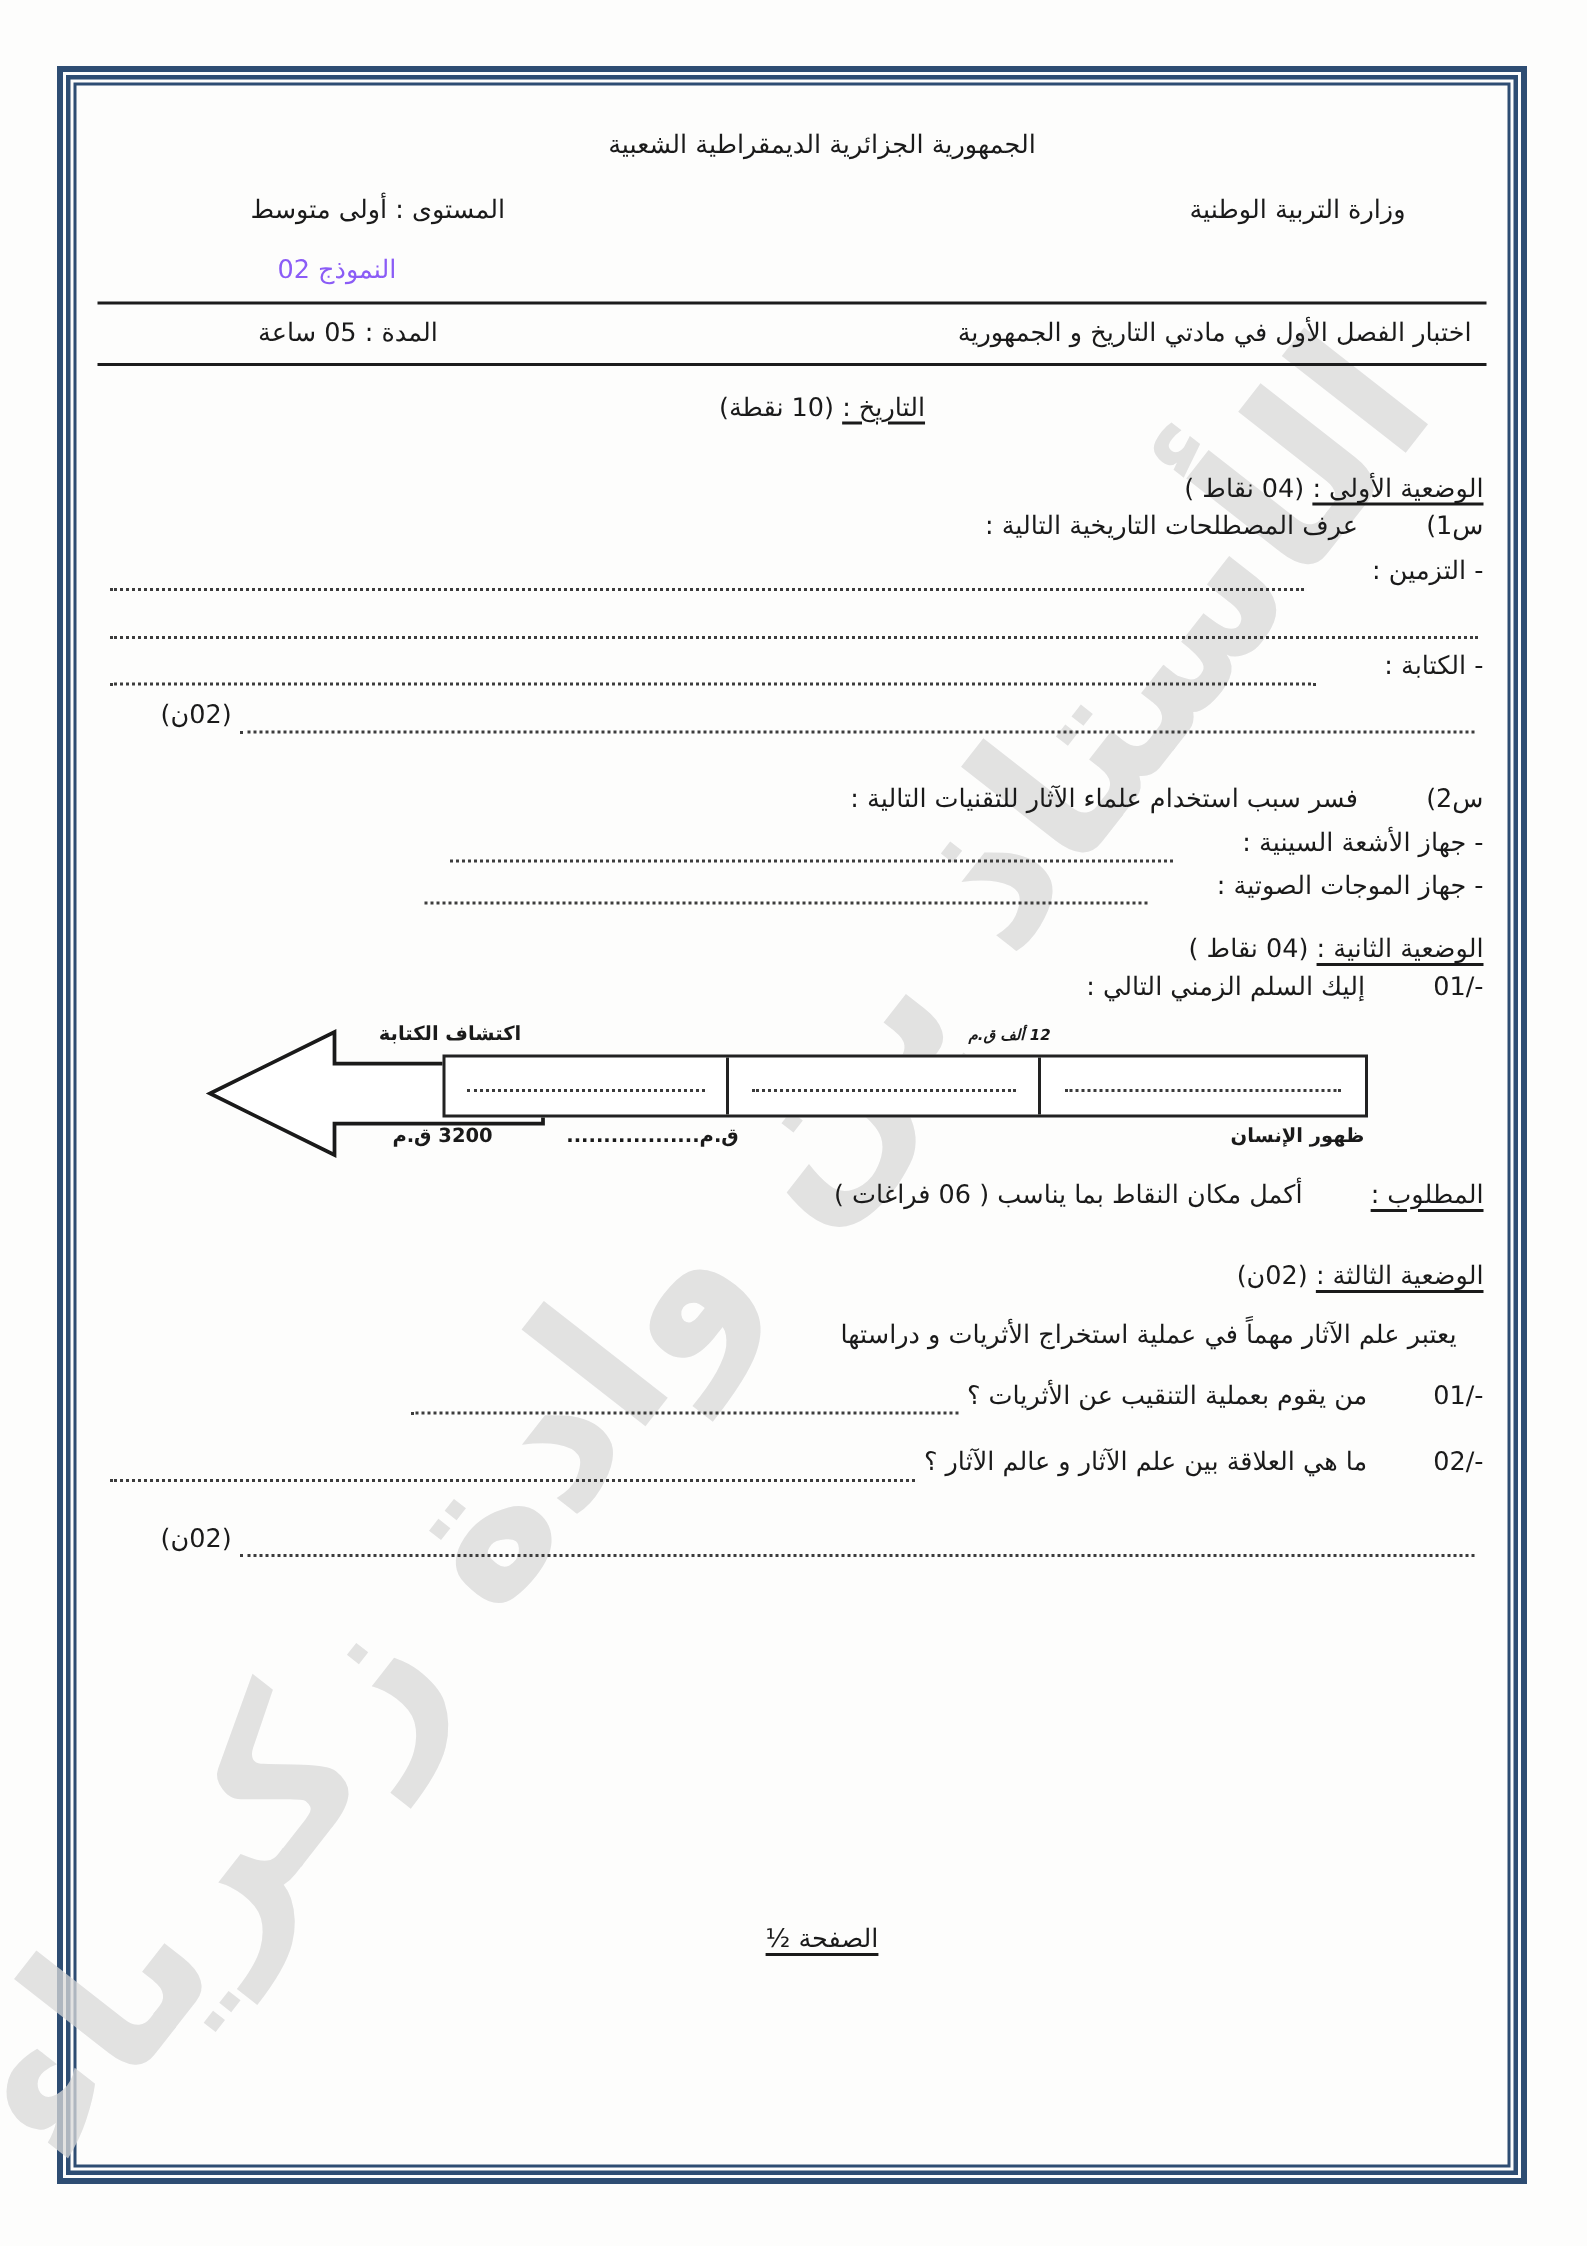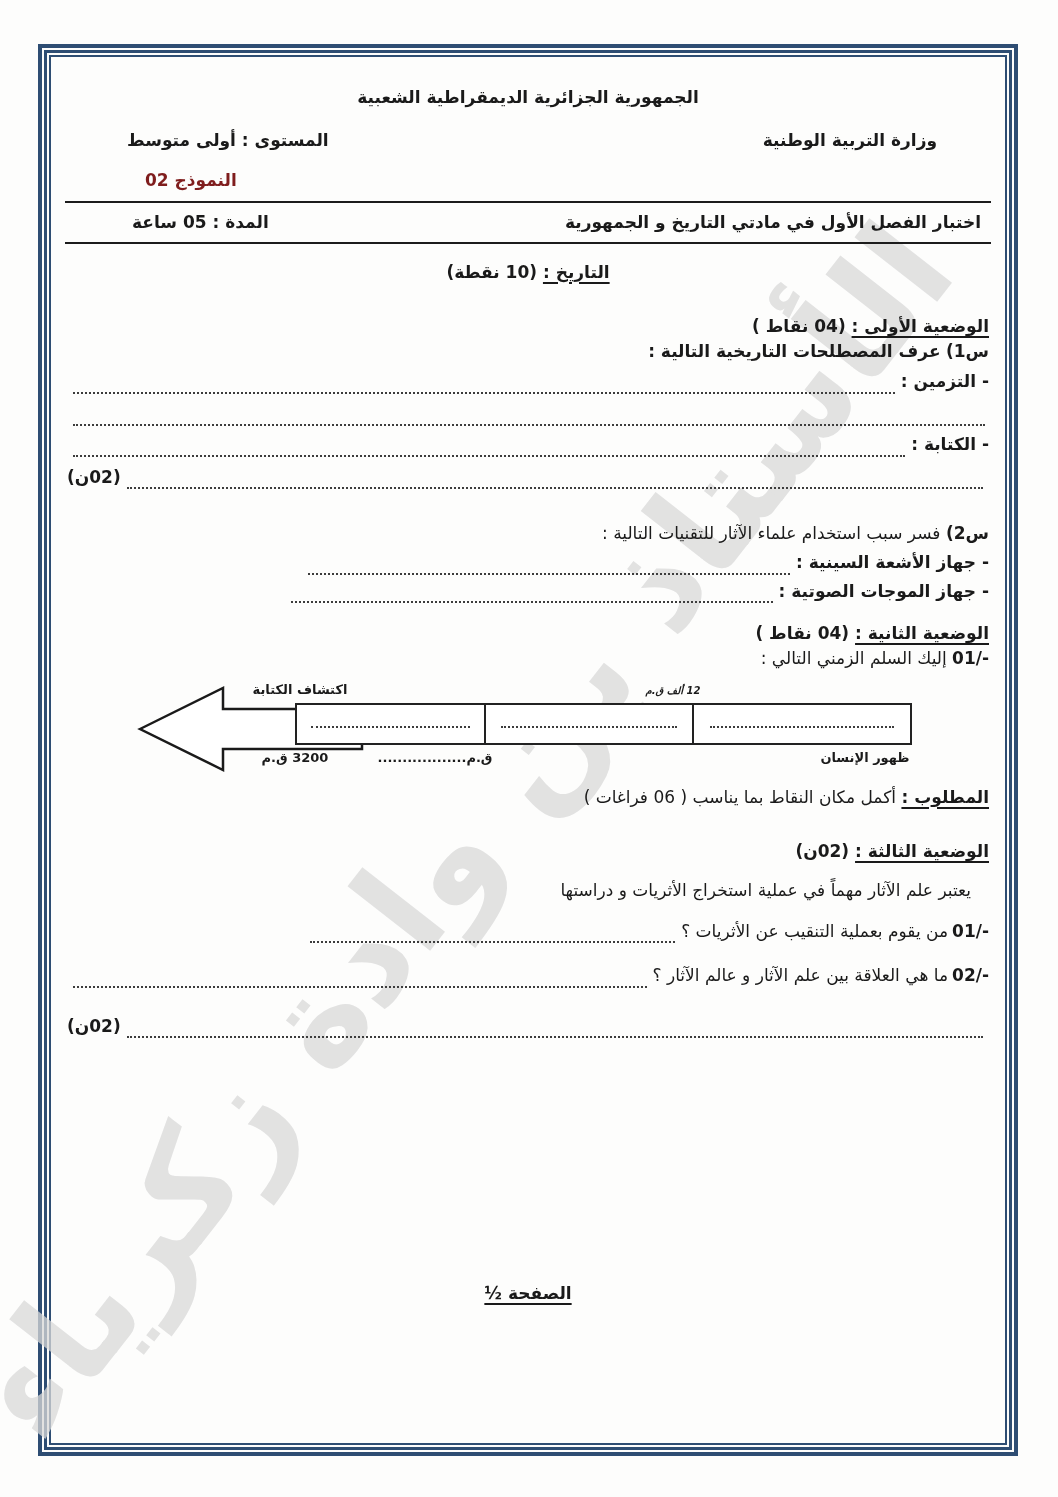--- a/index.html
+++ b/index.html
@@ -15,24 +15,24 @@
   .sheet{position:absolute;inset:0;}
   .watermark{
     position:absolute;left:-140px;top:600px;width:1280px;height:220px;
     transform:rotate(-52deg);transform-origin:center;
     font-size:138px;font-weight:700;color:#d9d9d9;opacity:.75;
     direction:rtl;text-align:center;white-space:nowrap;z-index:0;
     letter-spacing:-2px;pointer-events:none;user-select:none;
   }
   .content{position:absolute;inset:0;padding:16px 16px 0 16px;direction:rtl;
            z-index:1;font-size:17px;line-height:1.45;box-sizing:border-box;}
-  .b{font-weight:700;}
+  .b{font-weight:400;margin-left:40px;}
   .u{text-decoration:underline;text-decoration-thickness:2px;text-underline-offset:4px;}
   .center{text-align:center;}
-  .red{color:#7f1d1d;}
+  .red{color:#8b5cf6;}
   .row{display:flex;align-items:flex-end;}
   .between{display:flex;justify-content:space-between;align-items:baseline;}
   .rule{border-top:2px solid #1c1c1c;margin:0 -2px;}
   .dots{flex:1 1 auto;border-bottom:2px dotted #3c3c3c;height:15px;margin:0 6px;}
   .dots-fixed{border-bottom:2px dotted #3c3c3c;height:15px;margin:0 6px;}
   .dotline{border-bottom:2px dotted #3c3c3c;height:16px;}
   
   .timeline{position:relative;height:98px;margin:10px 0 6px 0;direction:ltr;}
   .tl-box{position:absolute;left:228px;top:22px;width:617px;height:42px;
           border:2px solid #222;box-sizing:border-box;display:flex;background:#fff;}

